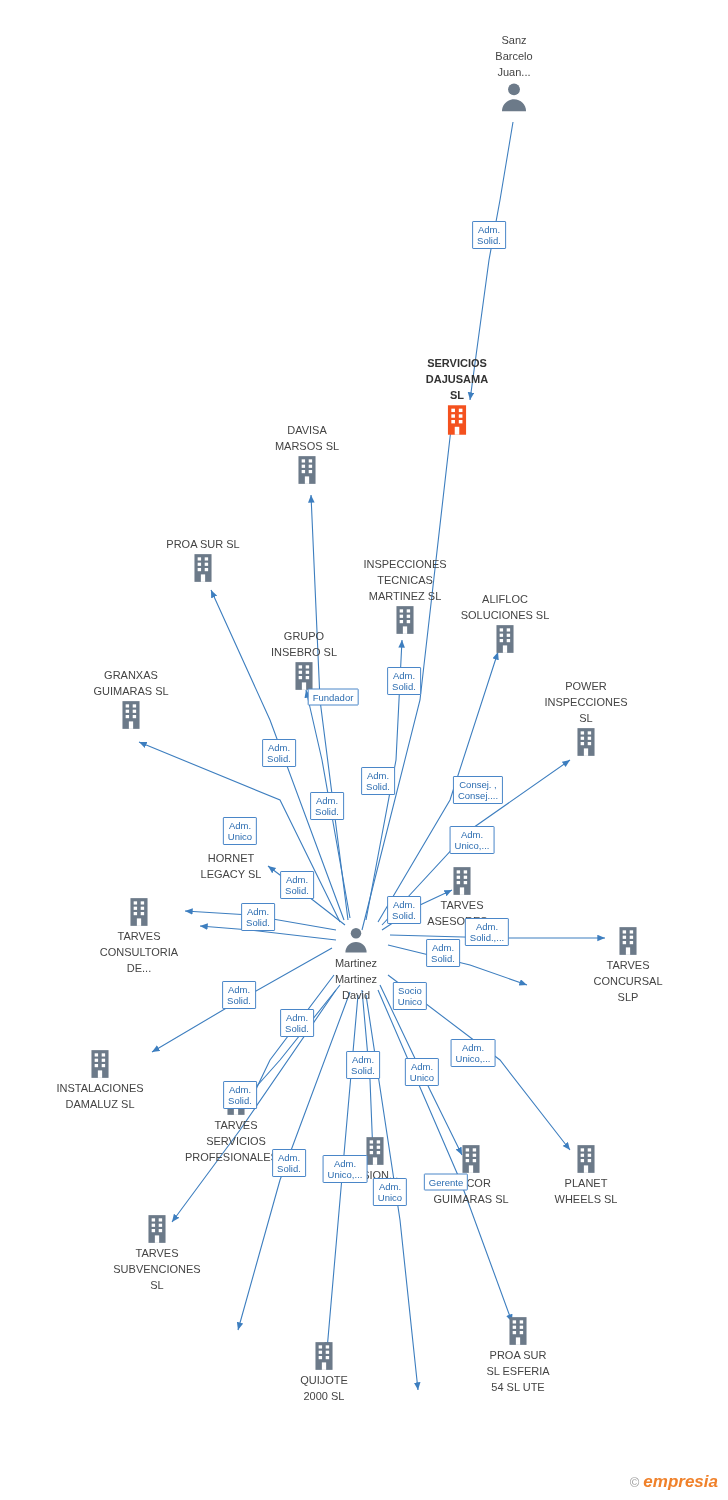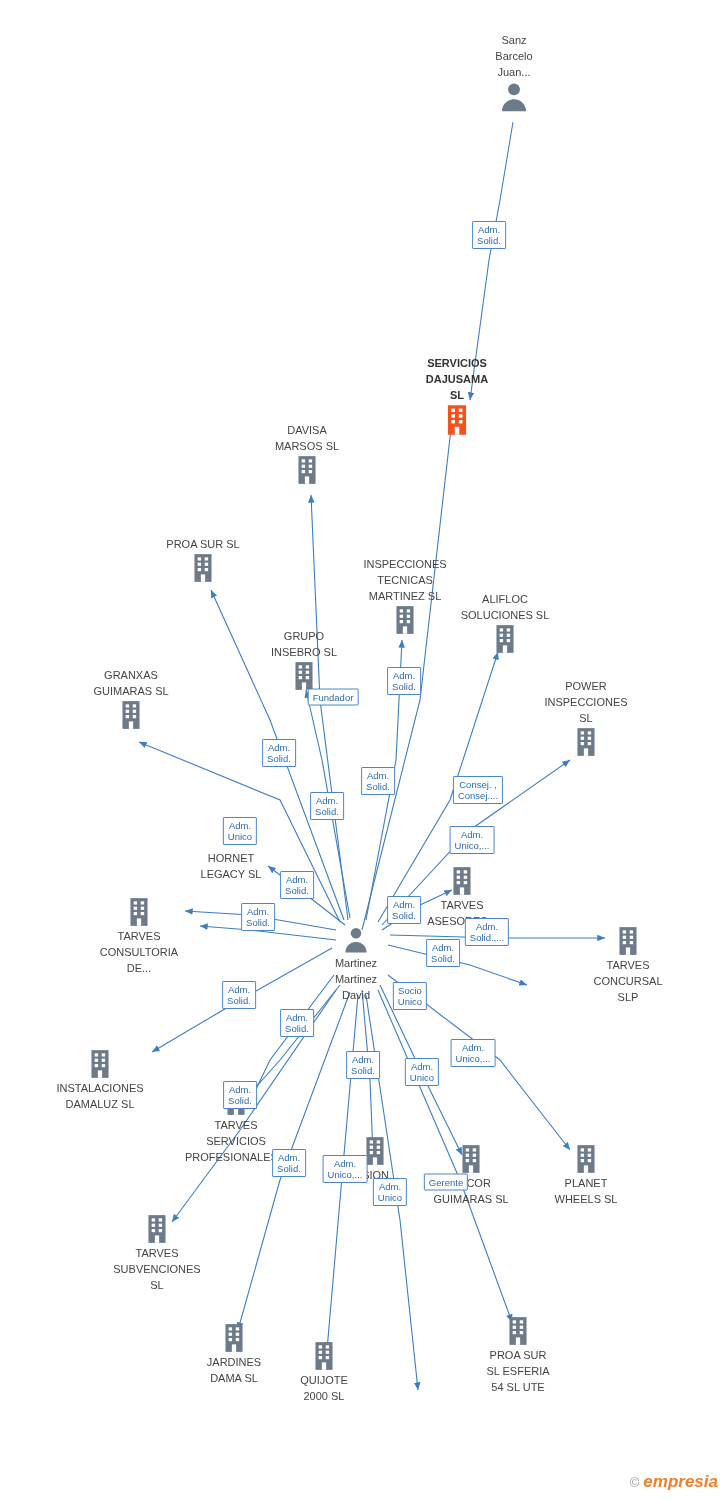--- a/index.html
+++ b/index.html
@@ -469,38 +469,20 @@
             <rect x="13.6" y="15" width="3.2" height="3"></rect>
             <rect x="10" y="21" width="4" height="7"></rect>
           </g>
         </svg>
     </div>
     <div class="label">TARVES
 SUBVENCIONES
 SL</div>
   </div>
 
-  <div class="node" style="left:234px; top:1322px; width:100px;">
-    <div class="glyph">
-      <svg width="26" height="32" viewBox="0 0 24 30">
-          <rect x="4" y="2" width="16" height="26" fill="#6c7a89"></rect>
-          <g fill="#ffffff">
-            <rect x="7" y="5" width="3.2" height="3"></rect>
-            <rect x="13.6" y="5" width="3.2" height="3"></rect>
-            <rect x="7" y="10" width="3.2" height="3"></rect>
-            <rect x="13.6" y="10" width="3.2" height="3"></rect>
-            <rect x="7" y="15" width="3.2" height="3"></rect>
-            <rect x="13.6" y="15" width="3.2" height="3"></rect>
-            <rect x="10" y="21" width="4" height="7"></rect>
-          </g>
-        </svg>
-    </div>
-    <div class="label">JARDINES
-DAMA SL</div>
-  </div>
 
   <div class="node" style="left:324px; top:1340px; width:90px;">
     <div class="glyph">
       <svg width="26" height="32" viewBox="0 0 24 30">
           <rect x="4" y="2" width="16" height="26" fill="#6c7a89"></rect>
           <g fill="#ffffff">
             <rect x="7" y="5" width="3.2" height="3"></rect>
             <rect x="13.6" y="5" width="3.2" height="3"></rect>
             <rect x="7" y="10" width="3.2" height="3"></rect>
             <rect x="13.6" y="10" width="3.2" height="3"></rect>

